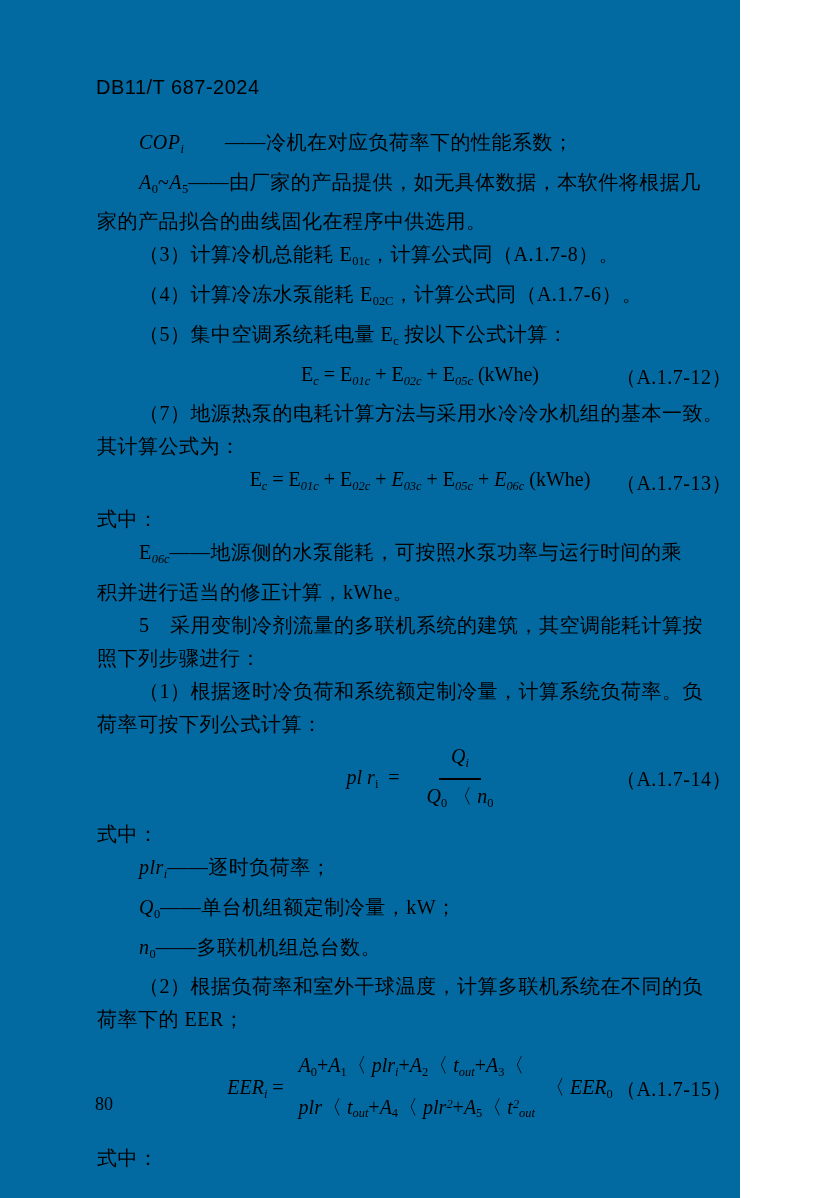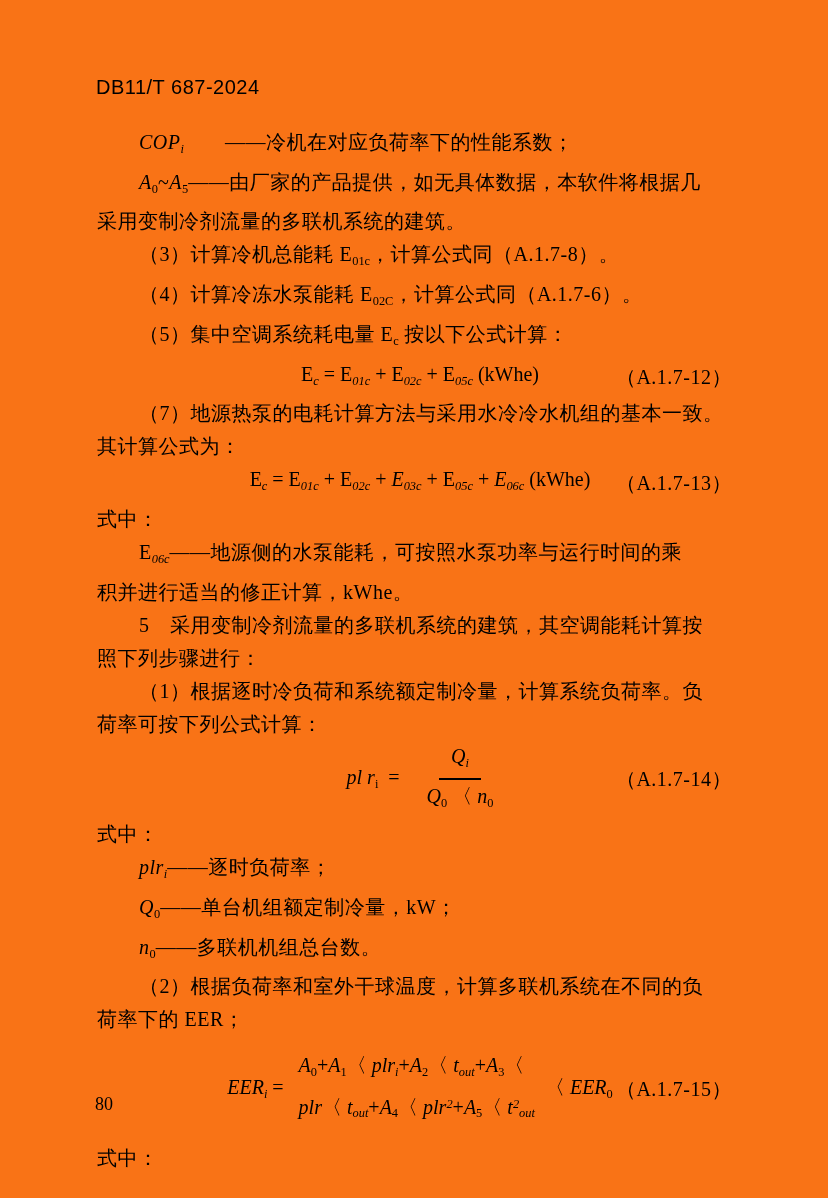--- a/index.html
+++ b/index.html
@@ -4,22 +4,22 @@
 <style>
   * { margin: 0; padding: 0; box-sizing: border-box; }
   html, body { background: #ffffff; }
   body {
     width: 828px; height: 1198px;
     font-family: "Liberation Serif", serif;
     color: #000000;
   }
   .page {
     position: relative;
-    width: 828px; height: 1198px;
-    background: #f97316;
+    width: 740px; height: 1198px;
+    background: #0369a1;
     overflow: hidden;
   }
   .doc-header {
     position: absolute; left: 96px; top: 76px;
     font-family: "Liberation Sans", sans-serif;
     font-size: 20px; letter-spacing: 0.5px;
   }
   .doc-body {
     position: absolute; left: 97px; top: 126px; width: 646px;
     font-size: 20px;
@@ -67,21 +67,21 @@
 <body>
 
 <div class="page">
 
   <div class="doc-header">DB11/T 687-2024</div>
 
   <div class="doc-body">
 
     <p class="line indent"><span class="it">COP</span><sub class="it">i</sub><span>　　——冷机在对应负荷率下的性能系数；</span></p>
     <p class="line indent"><span class="it">A</span><sub>0</sub><span>~</span><span class="it">A</span><sub>5</sub><span>——由厂家的产品提供，如无具体数据，本软件将根据几</span></p>
-    <p class="line"><span>采用变制冷剂流量的多联机系统的建筑。</span></p>
+    <p class="line"><span>家的产品拟合的曲线固化在程序中供选用。</span></p>
     <p class="line indent"><span>（3）计算冷机总能耗 E</span><sub>01c</sub><span>，计算公式同（A.1.7-8）。</span></p>
     <p class="line indent"><span>（4）计算冷冻水泵能耗 E</span><sub>02C</sub><span>，计算公式同（A.1.7-6）。</span></p>
     <p class="line indent"><span>（5）集中空调系统耗电量 E</span><sub>c</sub><span> 按以下公式计算：</span></p>
 
     <div class="formula-line">
       <span class="formula-body"><span>E</span><sub class="it">c</sub><span>&nbsp;=&nbsp;E</span><sub class="it">01c</sub><span>&nbsp;+&nbsp;E</span><sub class="it">02c</sub><span>&nbsp;+&nbsp;E</span><sub class="it">05c</sub><span>&nbsp;(kWhe)</span></span>
       <span class="eq-num">（A.1.7-12）</span>
     </div>
 
     <p class="line indent"><span>（7）地源热泵的电耗计算方法与采用水冷冷水机组的基本一致。</span></p>

